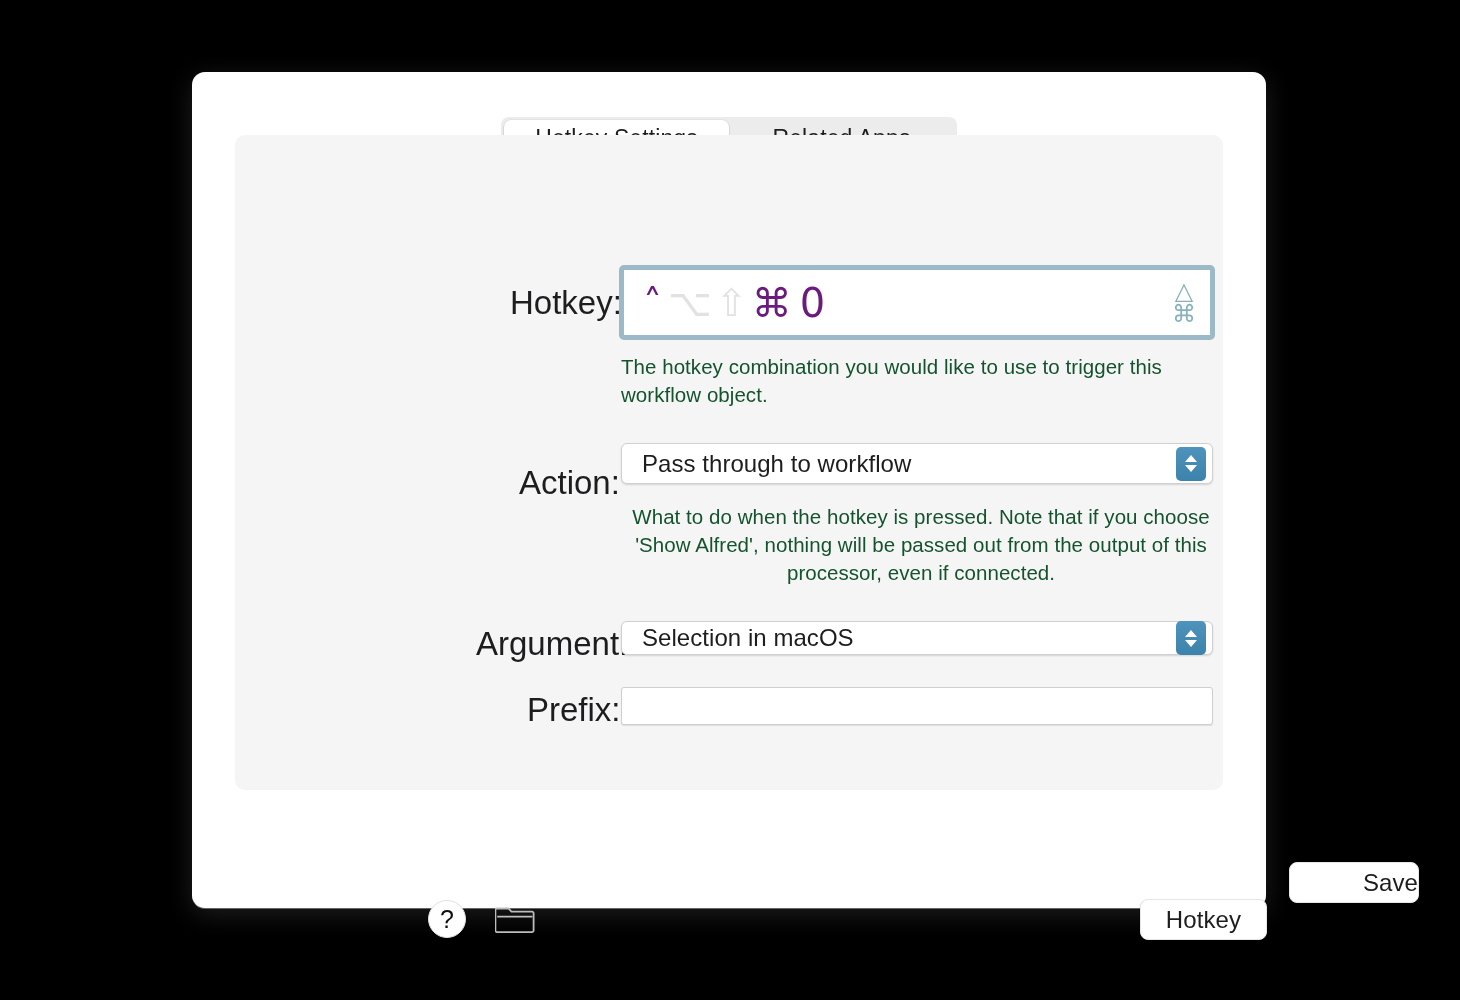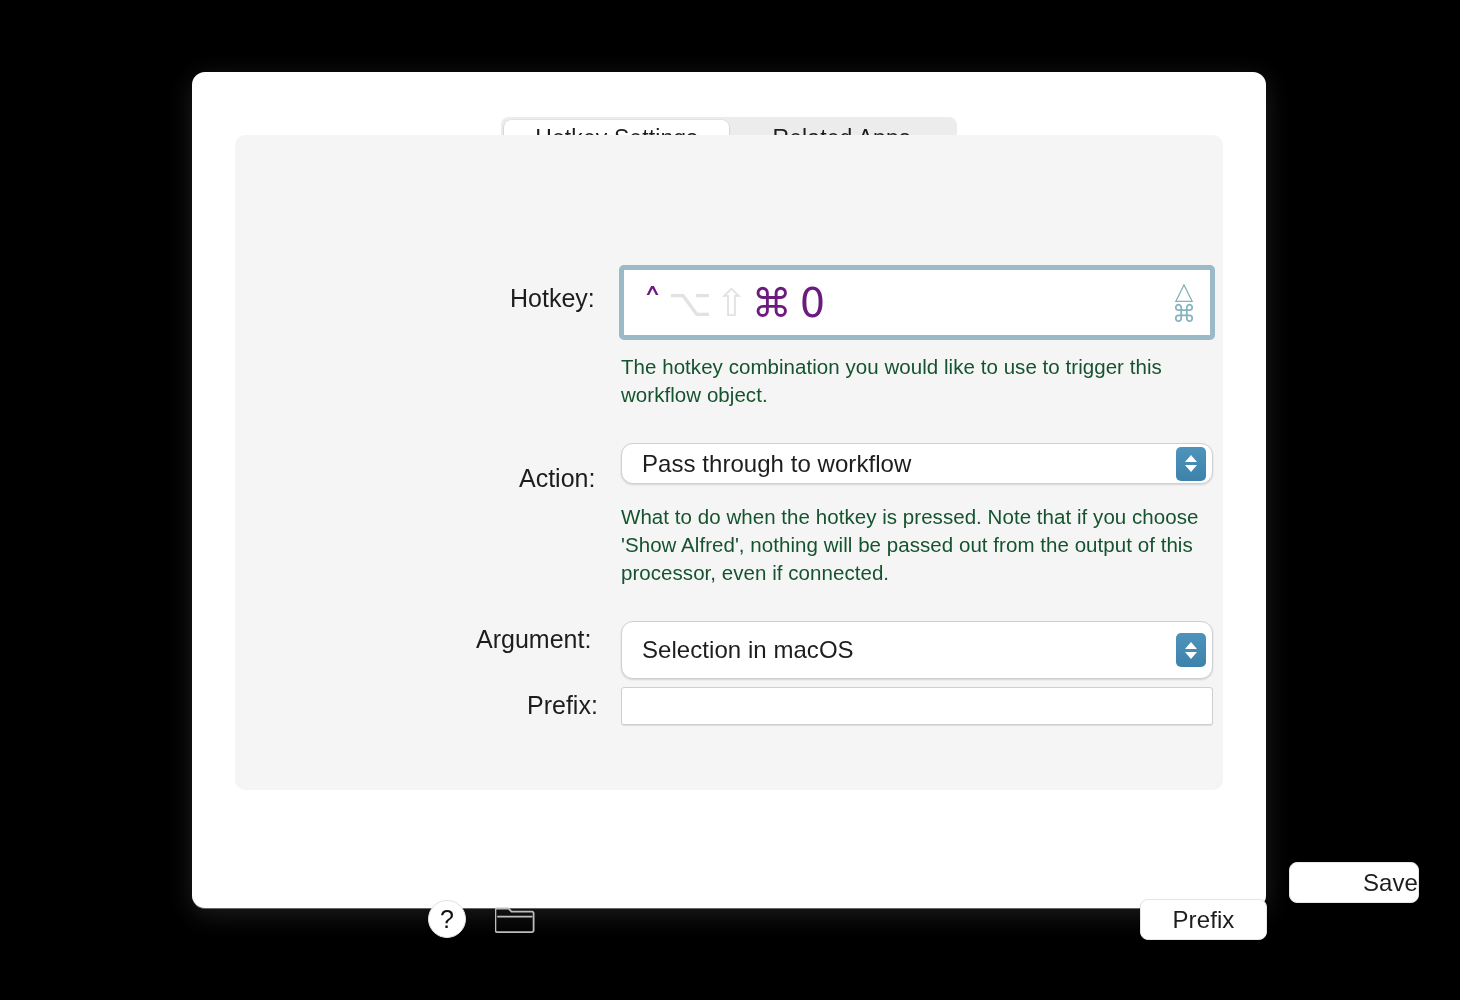--- a/index.html
+++ b/index.html
@@ -66,23 +66,23 @@
   .panel {
     position: absolute;
     left: 43px;
     top: 63px;
     width: 988px;
     height: 655px;
     background: #f5f5f5;
     border-radius: 10px;
   }
   .field-label {
-    font-size: 25px;
-    color: #1d1d1f;
-    text-align: left;
+    font-size: 33px;
+    color: #1d1d1f;
+    text-align: center;
     line-height: 1;
     white-space: nowrap;
   }
   .desc {
     position: absolute;
     font-size: 20.5px;
     line-height: 28px;
     color: #14532d;
     letter-spacing: 0.05px;
   }
@@ -140,21 +140,21 @@
   .hk-cmd { font-size: 24px; line-height: 22px; font-family: "DejaVu Sans", sans-serif; }
 
   .hotkey-desc { left: 429px; top: 281px; width: 600px; }
 
   
   .action-label { position: absolute; left: 327px; top: 394px; width: 83px; }
   .select {
     position: absolute;
     background: #ffffff;
     border: 0.6px solid #d0d0d0;
-    border-radius: 12px;
+    border-radius: 6px;
     box-shadow: 0 1px 2px rgba(0,0,0,0.14);
     display: flex;
     align-items: center;
   }
   .select-value {
     font-size: 24px;
     color: #1d1d1f;
     padding-left: 20px;
     white-space: nowrap;
     letter-spacing: 0.05px;
@@ -176,25 +176,25 @@
   }
   .chev {
     width: 0; height: 0;
     border-left: 6px solid transparent;
     border-right: 6px solid transparent;
   }
   .chev.up   { border-bottom: 7px solid #ffffff; }
   .chev.down { border-top: 7px solid #ffffff; }
 
   .action-select { left: 429px; top: 371px; width: 592px; height: 41px; }
-  .action-desc { left: 429px; top: 431px; width: 600px; }
+  .action-desc { left: 429px; top: 431px; width: 600px; text-align: center; }
 
   
   .argument-label { position: absolute; left: 284px; top: 555px; width: 126px; }
-  .argument-select { left: 429px; top: 549px; width: 592px; height: 58px; }
+  .argument-select { left: 429px; top: 549px; width: 592px; height: 34px; }
 
   
   .prefix-label { position: absolute; left: 335px; top: 621px; width: 75px; }
   .prefix-input {
     position: absolute;
     left: 429px;
     top: 615px;
     width: 592px;
     height: 38px;
     background: #ffffff;
@@ -319,21 +319,21 @@
     </div>
 
     <div class="folder-btn">
       <svg width="40" height="32" viewBox="0 0 40 32">
         <path d="M2.5 5.5 h11 l3 3.2 h20.5 a1.6 1.6 0 0 1 1.6 1.6 v17.2 a1.6 1.6 0 0 1 -1.6 1.6 h-35 a1.6 1.6 0 0 1 -1.6 -1.6 v-20.4 a1.6 1.6 0 0 1 1.6 -1.6 z" fill="none" stroke="#bdbdbd" stroke-width="1.8"></path>
         <line x1="2.2" y1="13.6" x2="37.4" y2="13.6" stroke="#bdbdbd" stroke-width="1.8"></line>
       </svg>
     </div>
 
     <div class="btn cancel-btn">
-      <span>Prefix</span>
+      <span>Hotkey</span>
     </div>
 
     <div class="btn save-btn">
       <span>Save</span>
     </div>
 
   </div>
 </div>
 
 </body></html>

